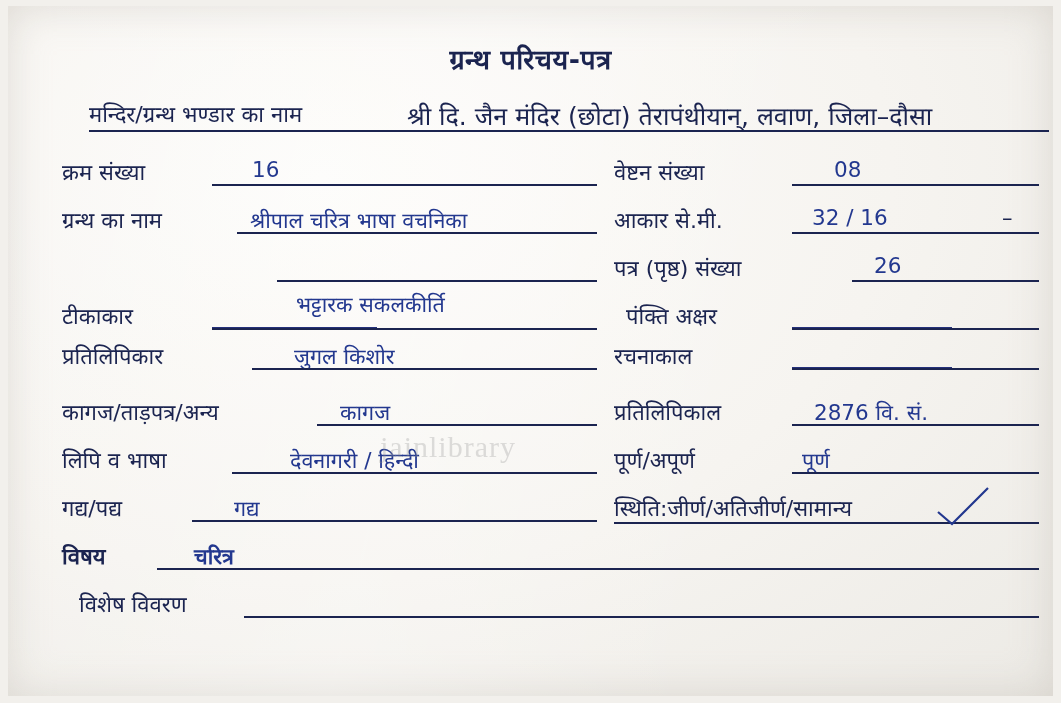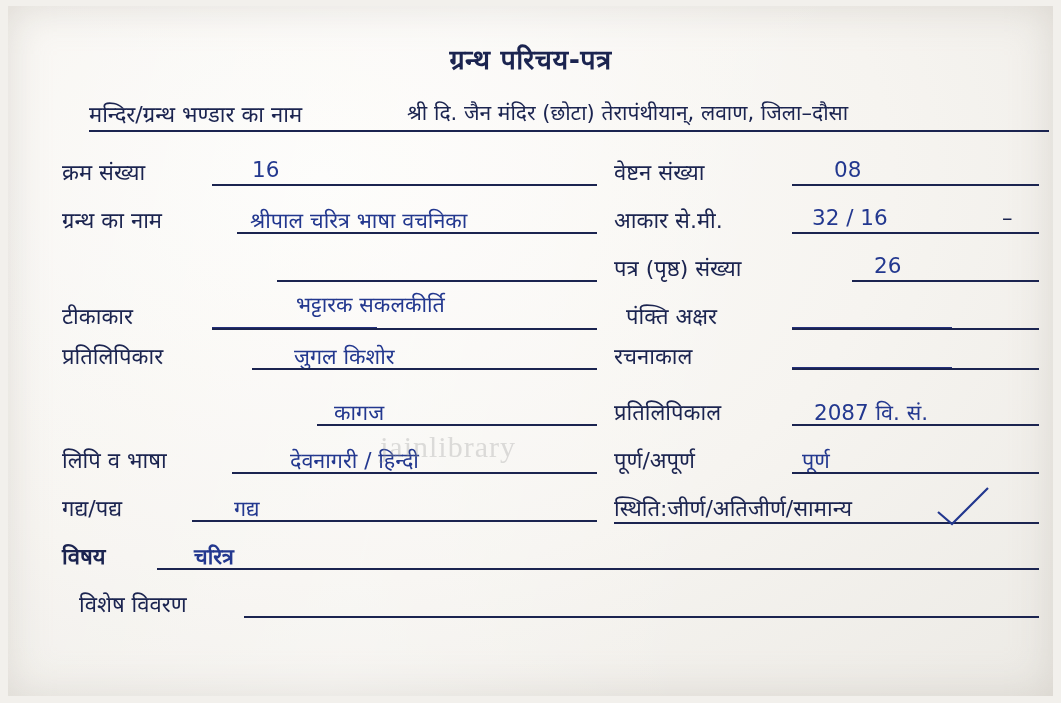--- a/index.html
+++ b/index.html
@@ -62,21 +62,21 @@
   }
   .lbl {
     position: absolute;
     font-size: 22px;
     color: #1b2450;
     white-space: nowrap;
     top: 0;
   }
   .val {
     position: absolute;
-    font-size: 21px;
+    font-size: 25px;
     color: #21348f;
     white-space: nowrap;
     top: 1px;
   }
   .valhand {
     color: #23388f;
     font-size: 21.5px;
   }
   .rule {
     position: absolute;
@@ -166,24 +166,25 @@
       <span class="lbl" style="left:0;">प्रतिलिपिकार</span>
       <span class="val valhand" style="left:232px;">जुगल किशोर</span>
       <div class="rule" style="left:190px; width:345px;"></div>
       <span class="lbl" style="left:552px;">रचनाकाल</span>
       <span class="val valhand" style="left:790px;"></span>
       <div class="rule thin" style="left:730px; width:160px; top:27px;"></div>
       <div class="rule" style="left:730px; right:0;"></div>
     </div>
 
     <div class="row" style="top:396px;">
-      <span class="val valhand" style="left:272px;">कागज</span>
+      <span class="lbl" style="left:0;">कागज/ताड़पत्र/अन्य</span>
+      <span class="val valhand" style="left:278px;">कागज</span>
       <div class="rule" style="left:255px; width:280px;"></div>
       <span class="lbl" style="left:552px;">प्रतिलिपिकाल</span>
-      <span class="val valhand" style="left:752px;">2087 वि. सं.</span>
+      <span class="val valhand" style="left:752px;">2876 वि. सं.</span>
       <div class="rule" style="left:730px; right:0;"></div>
     </div>
 
     <div class="row" style="top:444px;">
       <span class="lbl" style="left:0;">लिपि व भाषा</span>
       <span class="val valhand" style="left:228px;">देवनागरी / हिन्दी</span>
       <div class="rule" style="left:170px; width:365px;"></div>
       <span class="lbl" style="left:552px;">पूर्ण/अपूर्ण</span>
       <span class="val valhand" style="left:740px;">पूर्ण</span>
       <div class="rule" style="left:730px; right:0;"></div>

